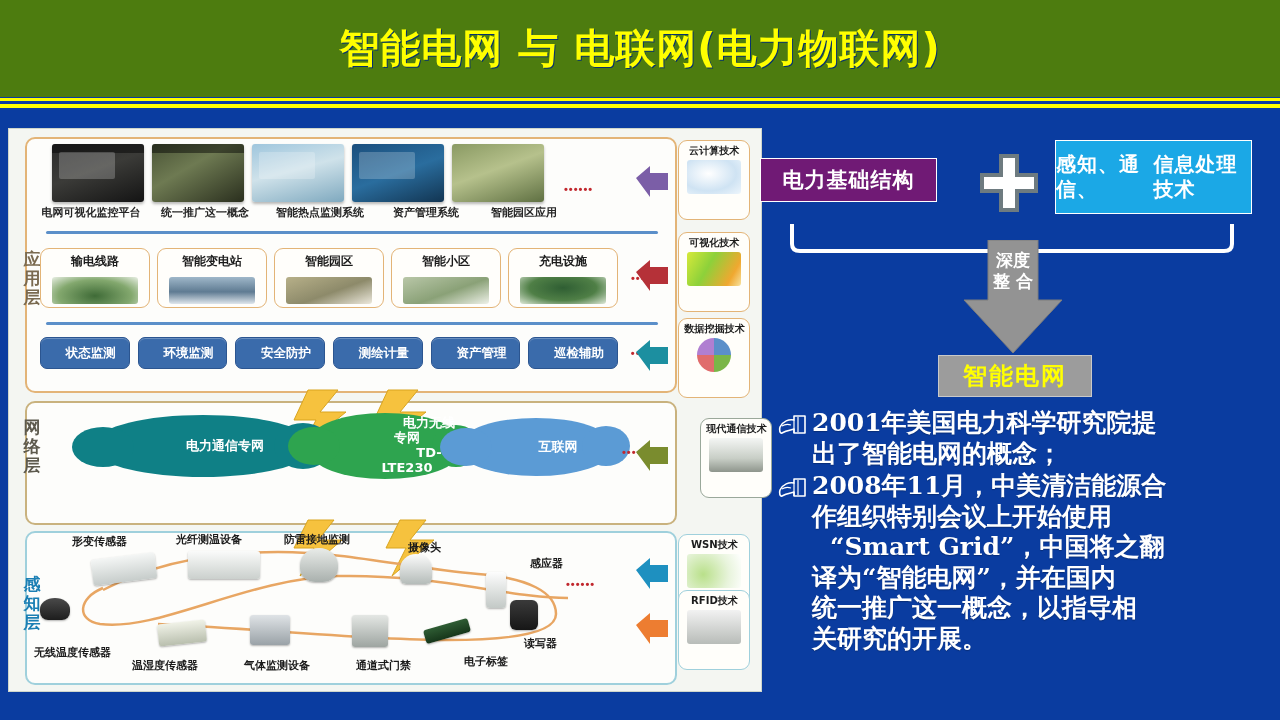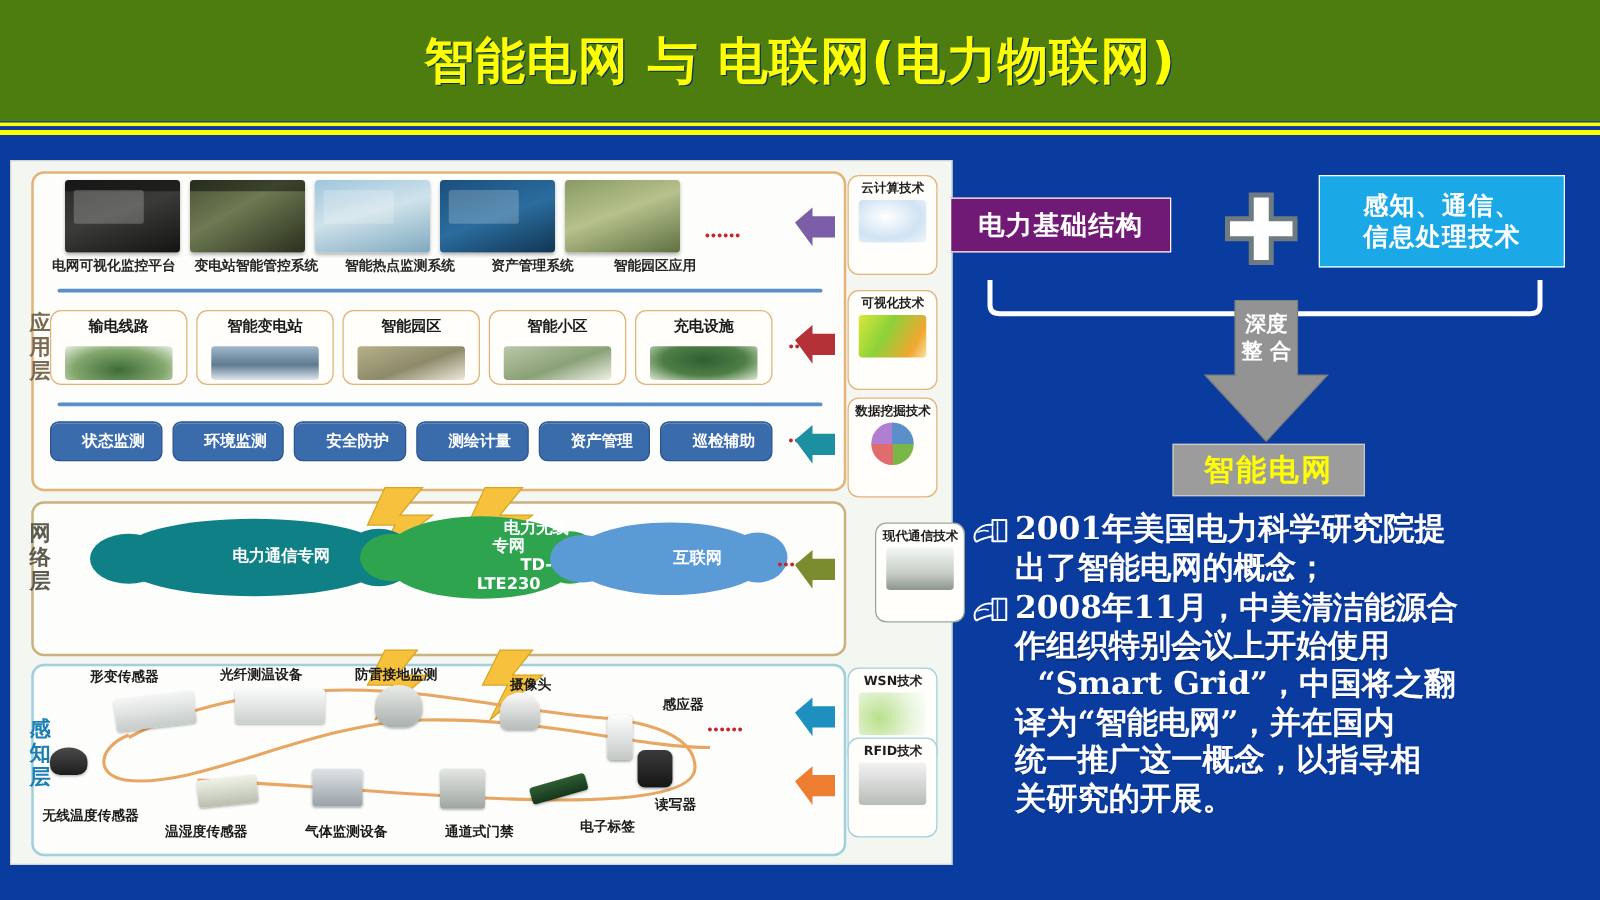--- a/index.html
+++ b/index.html
@@ -133,21 +133,21 @@
   .greenbox{
     position:absolute;left:760px;top:158px;width:175px;height:42px;
     background:#701a75;border:1.5px solid #ffffff;
     display:flex;align-items:center;justify-content:center;
   }
   .greenbox span{color:#ffffff;font-size:21px;font-weight:bold;letter-spacing:1px;
     font-family:"DejaVu Serif","Liberation Serif",serif;}
   .cyanbox{
     position:absolute;left:1055px;top:140px;width:195px;height:72px;
     background:#1BA8E6;border:1.5px solid #ffffff;
-    display:flex;flex-direction:column;align-items:center;justify-content:center;
+    display:flex;flex-direction:row;align-items:center;justify-content:center;
   }
   .cyanbox span{color:#ffffff;font-size:20px;font-weight:bold;line-height:1.25;letter-spacing:1px;
     font-family:"DejaVu Serif","Liberation Serif",serif;}
   .plus{position:absolute;left:978px;top:152px;width:62px;height:62px;}
 
   .brace{position:absolute;left:788px;top:222px;width:448px;height:32px;}
   .down-arrow{position:absolute;left:958px;top:240px;width:110px;height:115px;}
   .deep-text{
     position:absolute;left:985px;top:250px;width:56px;text-align:center;
     color:#ffffff;font-size:17px;font-weight:bold;line-height:1.25;z-index:5;
@@ -219,21 +219,21 @@
     <div class="thumb t4">
         <div class="glass"></div>
       </div>
     <div class="thumb t5"></div>
     <div style="display:flex;align-items:center;padding-left:12px;">
       <span class="dots">••••••</span>
     </div>
   </div>
   <div class="thumb-caps">
     <div class="thumb-cap" style="width:110px">电网可视化监控平台</div>
-    <div class="thumb-cap" style="width:118px">变电站智能管控系统</div>
+    <div class="thumb-cap" style="width:118px">统一推广这一概念</div>
     <div class="thumb-cap" style="width:112px">智能热点监测系统</div>
     <div class="thumb-cap" style="width:100px">资产管理系统</div>
     <div class="thumb-cap" style="width:96px">智能园区应用</div>
   </div>
   <div class="divider-line" style="left:46px;top:231px;width:612px;"></div>
 
   <div class="card-row">
     <div class="app-card">
       <div class="cap">输电线路</div>
       <div class="pic g1"></div>

